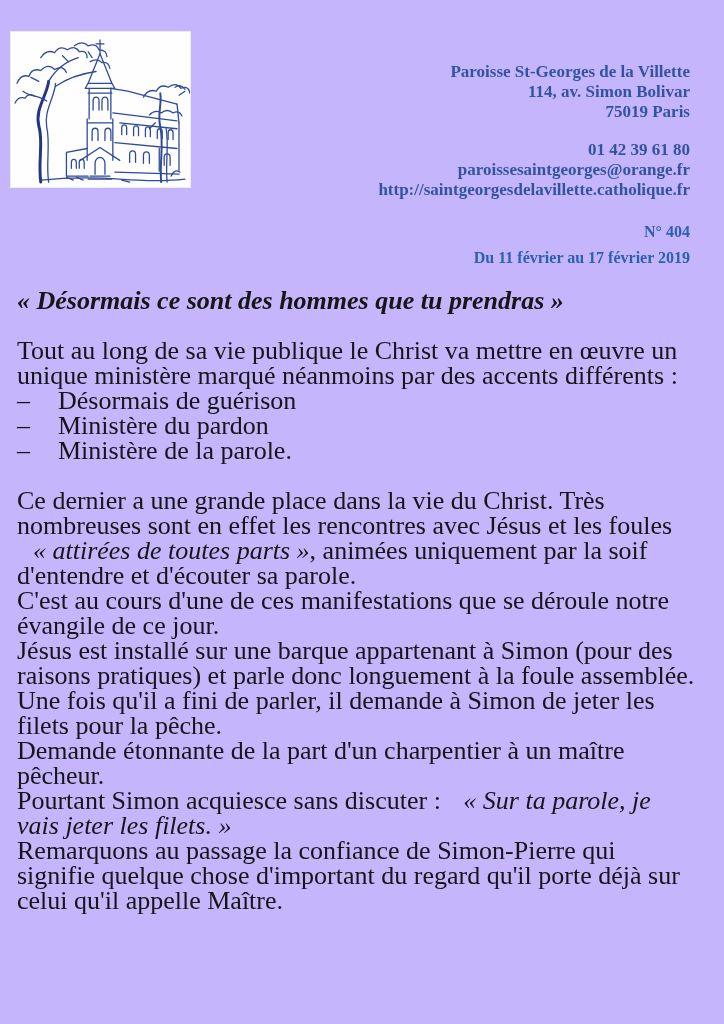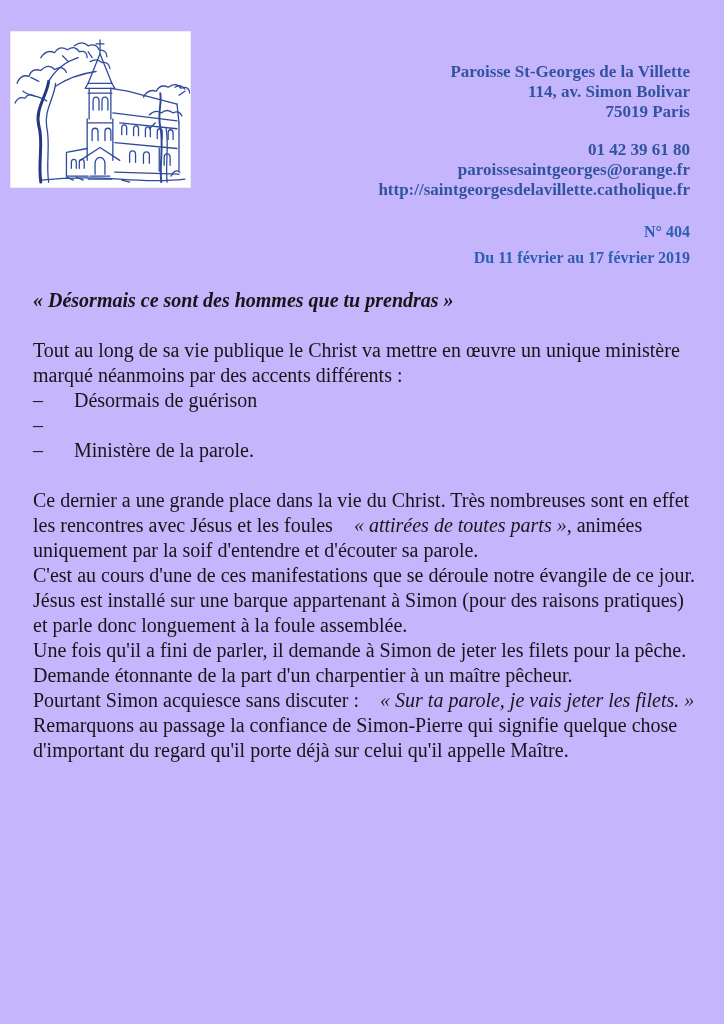--- a/index.html
+++ b/index.html
@@ -27,22 +27,22 @@
   .addr .gap{height:18px;}
   
   .issue{
     position:absolute;top:219px;right:34px;
     text-align:right;font-weight:bold;
     font-size:16px;line-height:26px;
     color:#2d5fb0;
   }
   
   .body-text{
-    position:absolute;left:33px;right:28px;top:288px;
-    font-size:20px;line-height:25px;
+    position:absolute;left:17px;right:28px;top:288px;
+    font-size:26px;line-height:25px;
   }
   .heading{font-weight:bold;font-style:italic;margin:0 0 25px 0;}
   .para{margin:0;}
   .it{font-style:italic;margin-left:16px;}
   .list-row{display:flex;}
   .list-row .dash{flex:0 0 41px;width:41px;}
   .spacer{height:25px;}
 </style>
 </head>
 <body>
@@ -127,20 +127,21 @@
   <div class="body-text">
     <div class="heading">« Désormais ce sont des hommes que tu prendras »</div>
     <div>
         <div class="para"><span>Tout au long de sa vie publique le Christ va mettre en œuvre un unique ministère marqué néanmoins par des accents différents :</span></div>
         <div class="list-row">
           <span class="dash">–</span>
           <span>Désormais de guérison</span>
         </div>
         <div class="list-row">
           <span class="dash">–</span>
+          <span>Ministère du pardon</span>
         </div>
         <div class="list-row">
           <span class="dash">–</span>
           <span>Ministère de la parole.</span>
         </div>
         <div class="spacer"></div>
         <div class="para"><span>Ce dernier a une grande place dans la vie du Christ. Très nombreuses sont en effet les rencontres avec Jésus et les foules </span><span class="it">« attirées de toutes parts »</span><span>, animées uniquement par la soif d'entendre et d'écouter sa parole.</span></div>
         <div class="para"><span>C'est au cours d'une de ces manifestations que se déroule notre évangile de ce jour.</span></div>
         <div class="para"><span>Jésus est installé sur une barque appartenant à Simon (pour des raisons pratiques) et parle donc longuement à la foule assemblée.</span></div>
         <div class="para"><span>Une fois qu'il a fini de parler, il demande à Simon de jeter les filets pour la pêche.</span></div>

